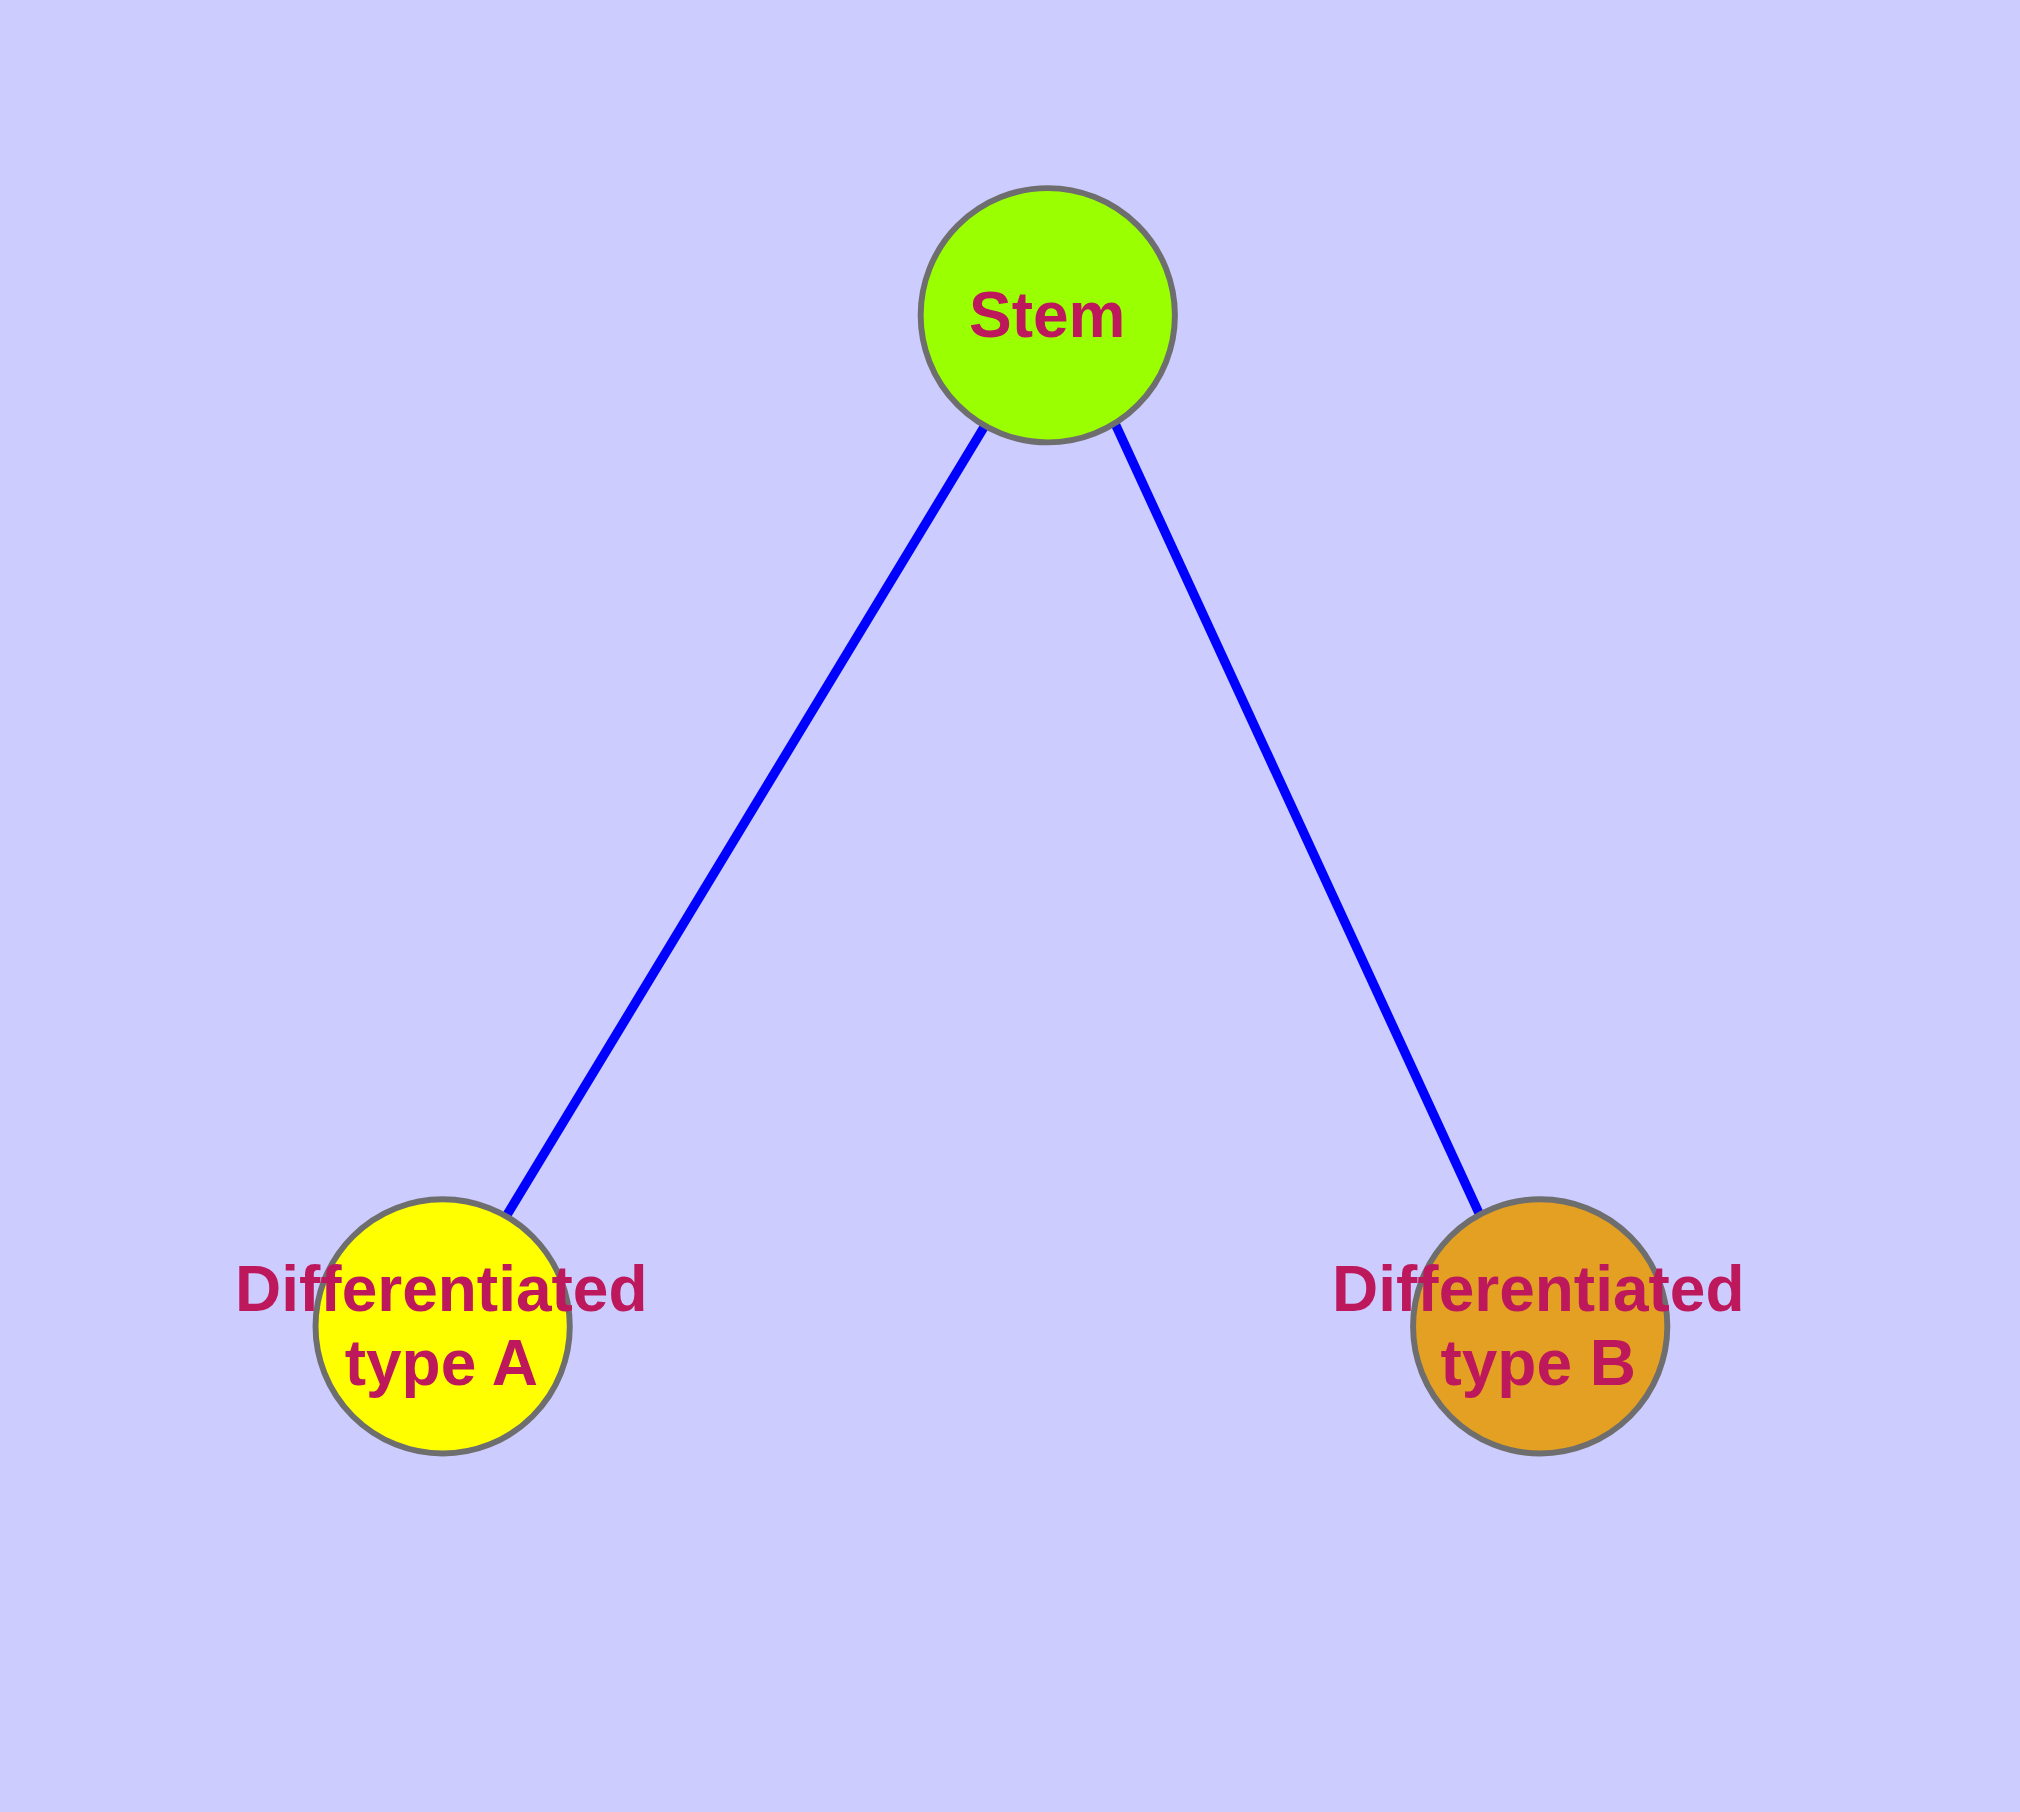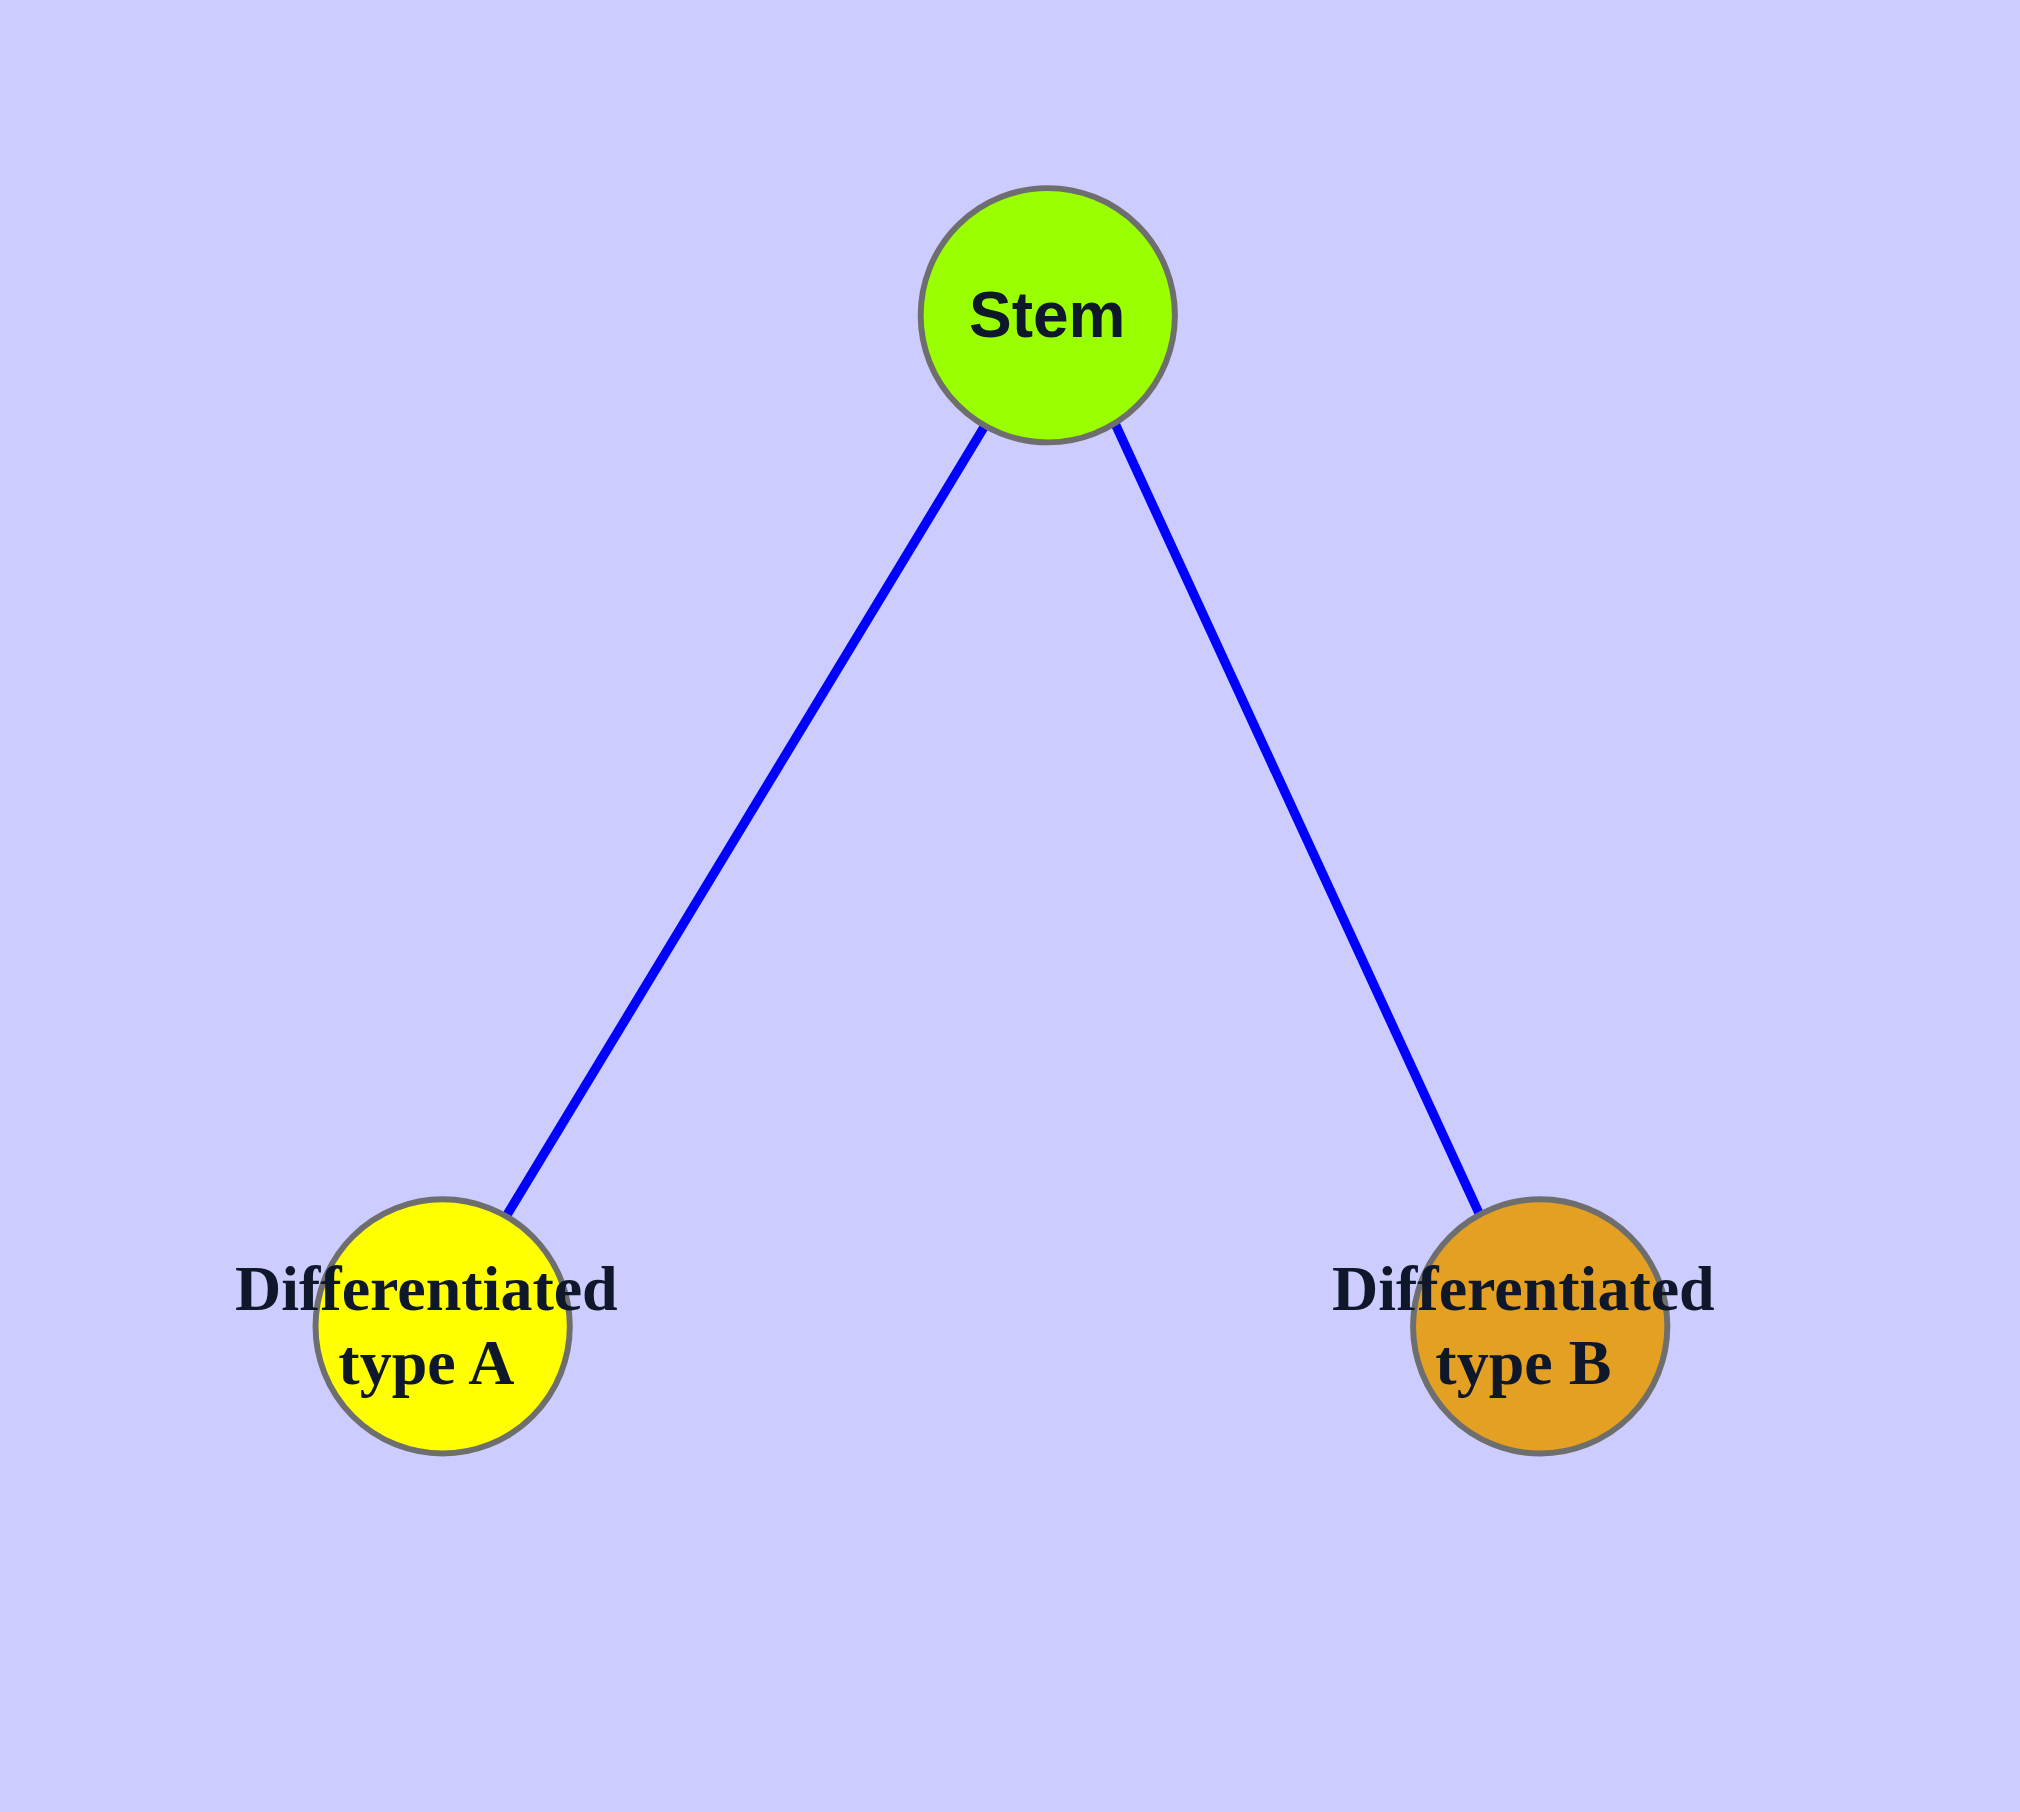--- a/index.html
+++ b/index.html
@@ -21,32 +21,31 @@
     left: 0;
     top: 0;
     width: 2021px;
     height: 1812px;
   }
   .node-label {
     position: absolute;
     text-align: center;
     font-family: "Liberation Sans", "DejaVu Sans", sans-serif;
     font-weight: bold;
-    color: #0f172a;
+    color: #be185d;
     line-height: 1.16;
     white-space: pre;
     pointer-events: none;
     -webkit-font-smoothing: antialiased;
   }
   .node-label.single {
     font-size: 64px;
   }
   .node-label.double {
     font-size: 64px;
-    font-family: Liberation Serif, serif;
   }
 </style>
 </head>
 <body style="background: rgb(204, 204, 255);">
 
 <div id="canvas" style="width: 2021px; height: 1812px; background: rgb(204, 204, 255);">
 
   <svg id="graph-svg" viewBox="0 0 2384 2138" xmlns="http://www.w3.org/2000/svg">
     <g id="edge-layer">
         <line x1="1162" y1="502" x2="597" y2="1435" stroke="#0000ff" stroke-width="11" stroke-linecap="butt"></line>

